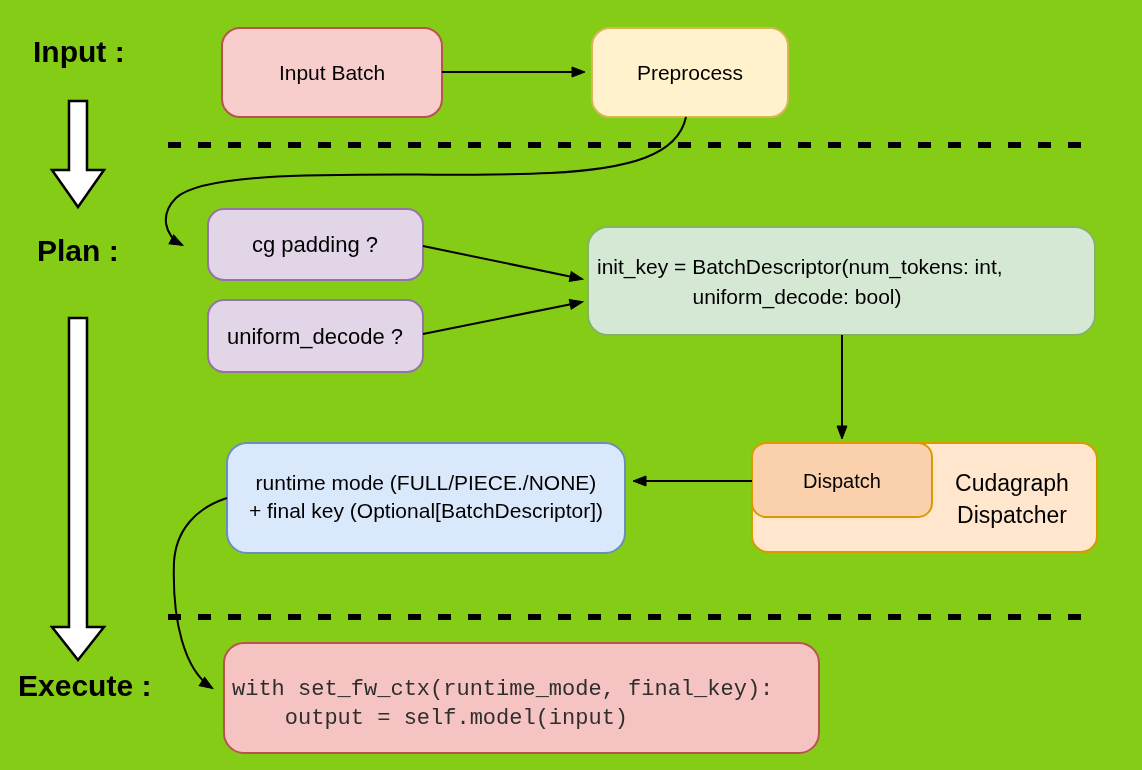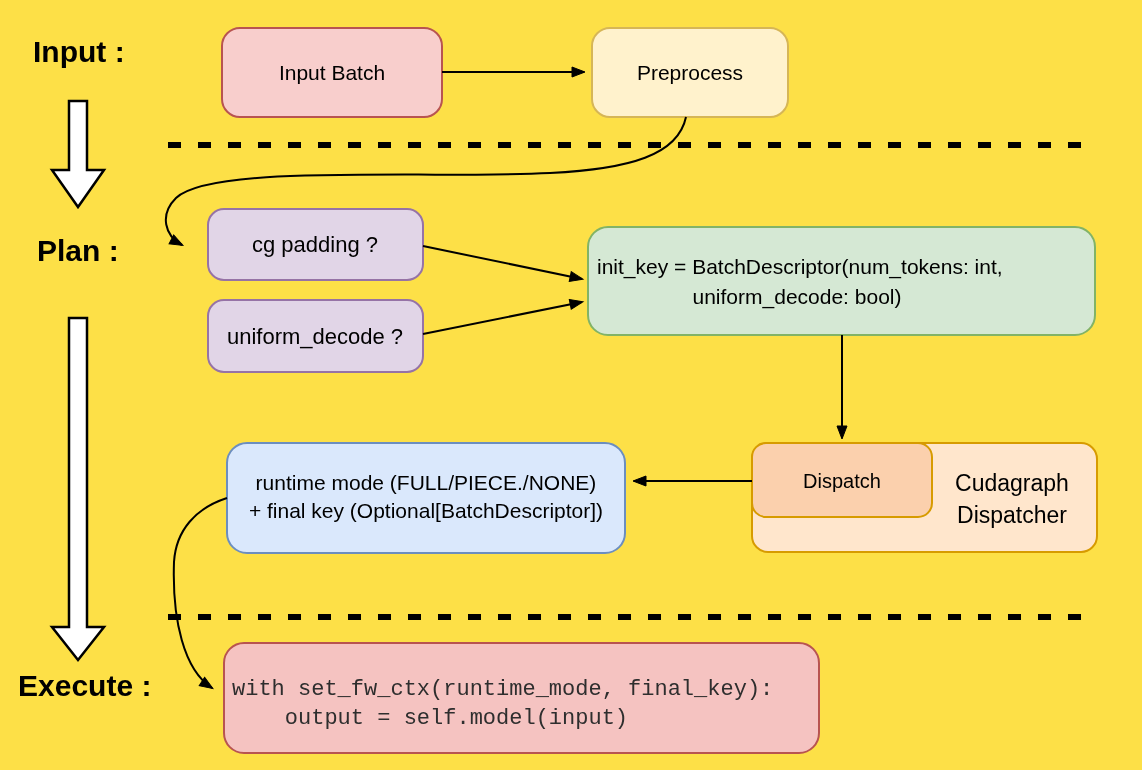--- a/index.html
+++ b/index.html
@@ -1,16 +1,16 @@
 <!DOCTYPE html>
 <html><head>
 <meta charset="utf-8">
 <style>
   html,body{margin:0;padding:0;background:#ffffff;}
-  .stage{width:1142px;height:770px;position:relative;background:#fde047;overflow:hidden;}
+  .stage{width:1142px;height:770px;position:relative;background:#84cc16;overflow:hidden;}
   svg{display:block;}
   text{font-family:"Liberation Sans","DejaVu Sans",sans-serif;fill:#000000;}
   .stage-label{font-size:30px;font-weight:bold;}
   .node-text{font-size:21px;}
   .node-text-lg{font-size:22px;}
   .node-text-xl{font-size:23px;}
   .node-text-sm{font-size:20px;}
   .code-text{font-family:"Liberation Mono","DejaVu Sans Mono",monospace;font-size:22px;fill:#2e2e2e;white-space:pre;}
   .connector{fill:none;stroke:#000000;stroke-width:2;}
   .divider{fill:none;stroke:#000000;stroke-width:6;stroke-dasharray:13 17;}

